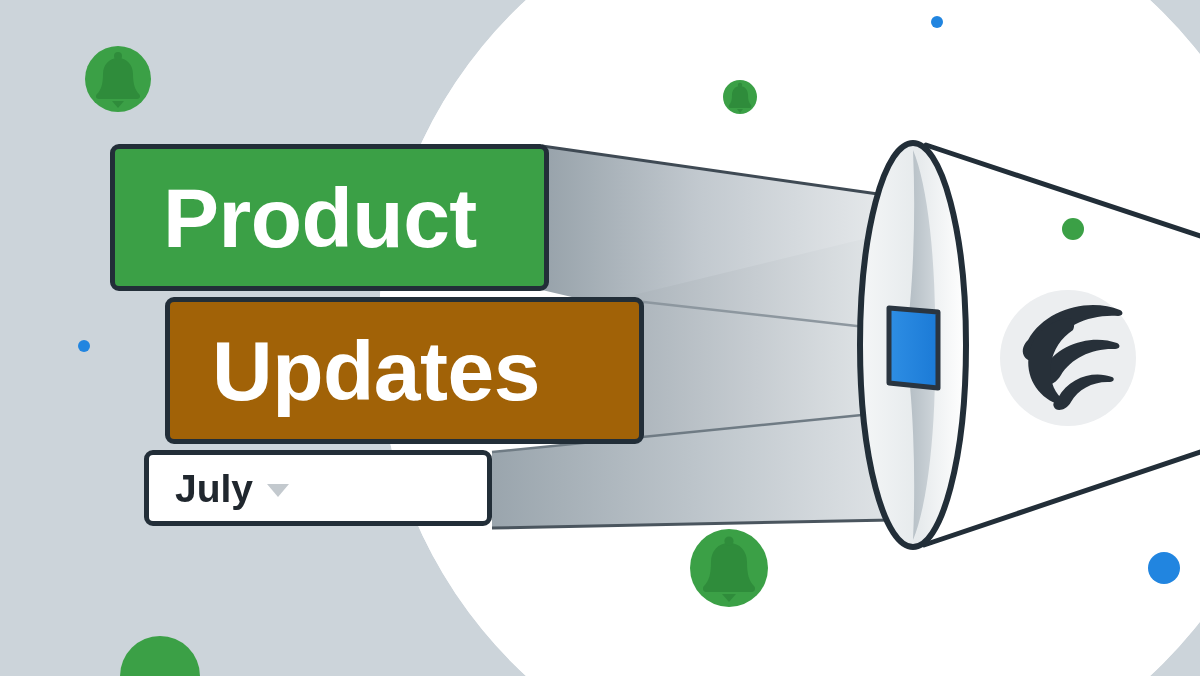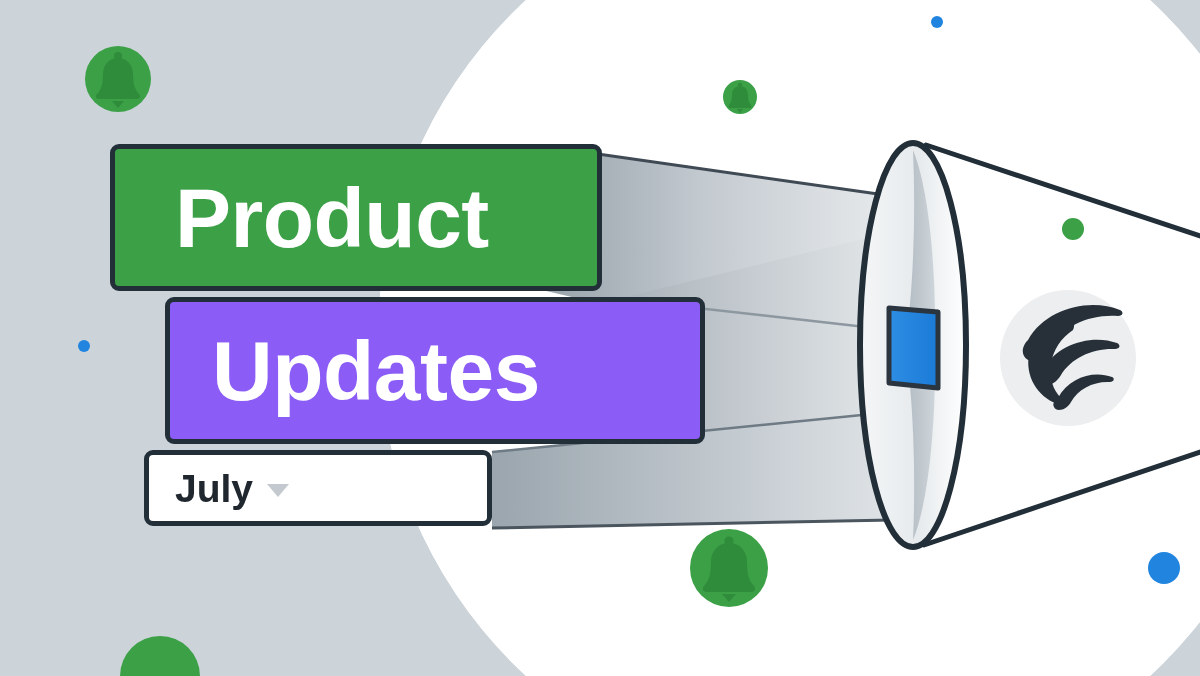--- a/index.html
+++ b/index.html
@@ -46,33 +46,33 @@
     font-weight: 700;
     color: #ffffff;
     letter-spacing: -0.5px;
     line-height: 1;
     white-space: nowrap;
   }
 
   .banner-product {
     left: 110px;
     top: 144px;
-    width: 492px;
+    width: 439px;
     height: 147px;
     background: #3ba046;
-    padding-left: 60px;
+    padding-left: 48px;
   }
   .banner-product .banner-label { font-size: 84px; }
 
   .banner-updates {
     left: 165px;
     top: 297px;
-    width: 540px;
+    width: 479px;
     height: 147px;
-    background: #8b5cf6;
+    background: #a16207;
     padding-left: 42px;
   }
   .banner-updates .banner-label { font-size: 84px; }
 
   .banner-date {
     left: 144px;
     top: 450px;
     width: 348px;
     height: 76px;
     background: #ffffff;

